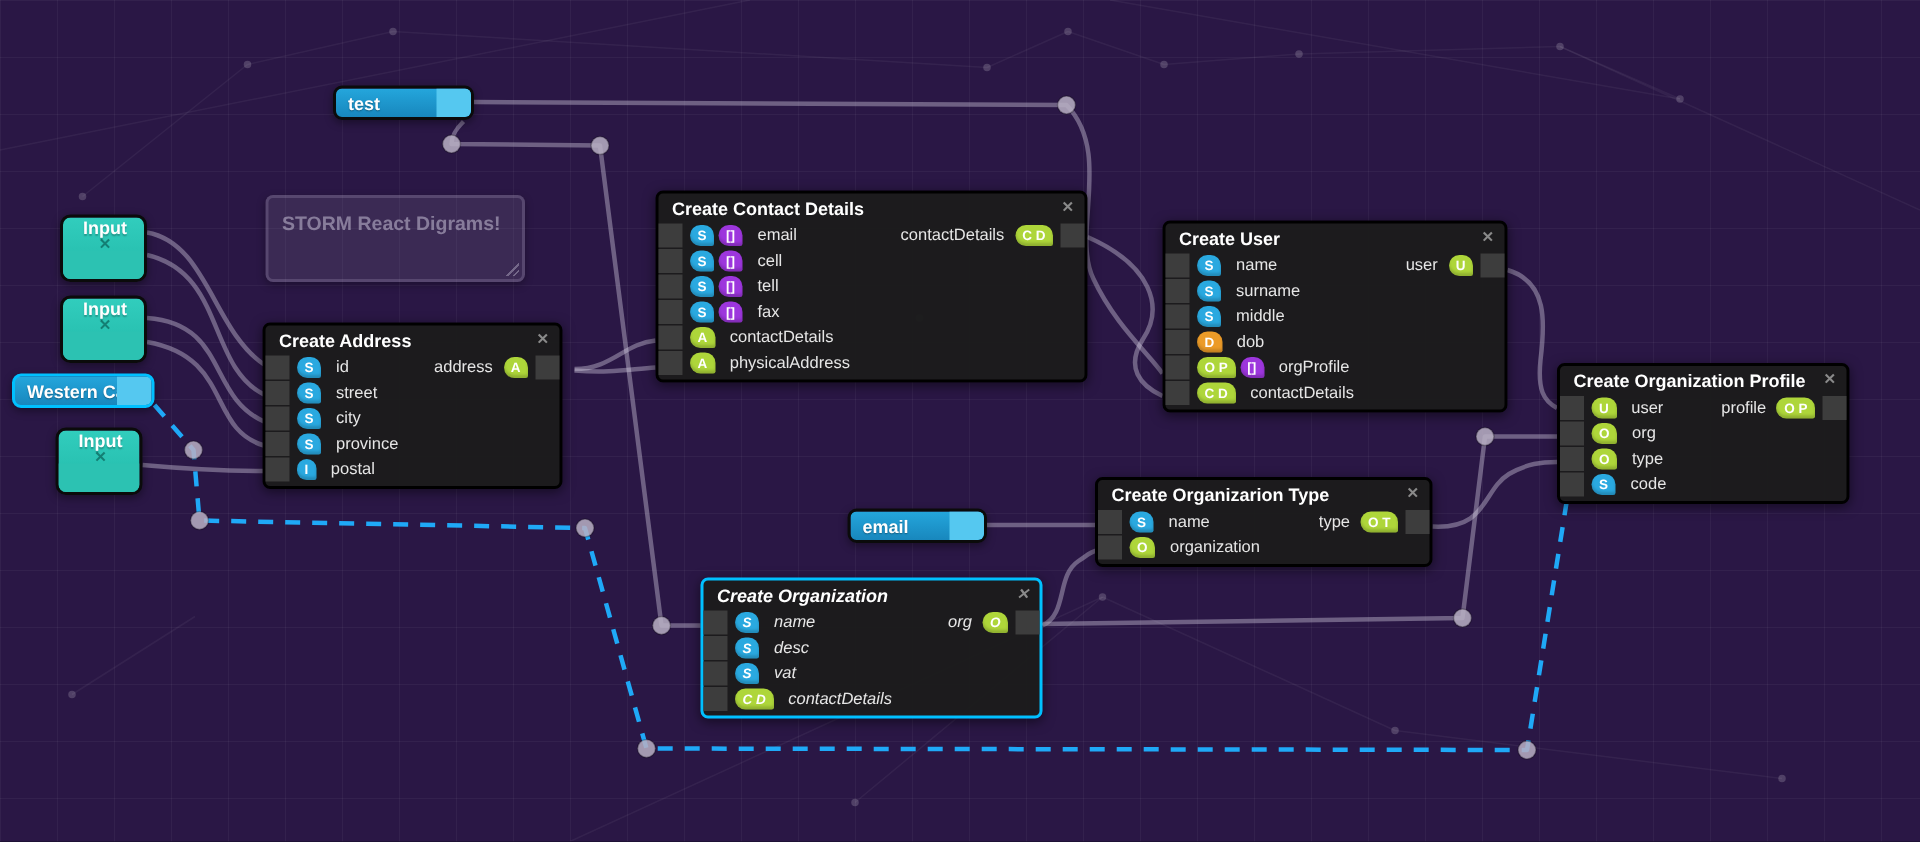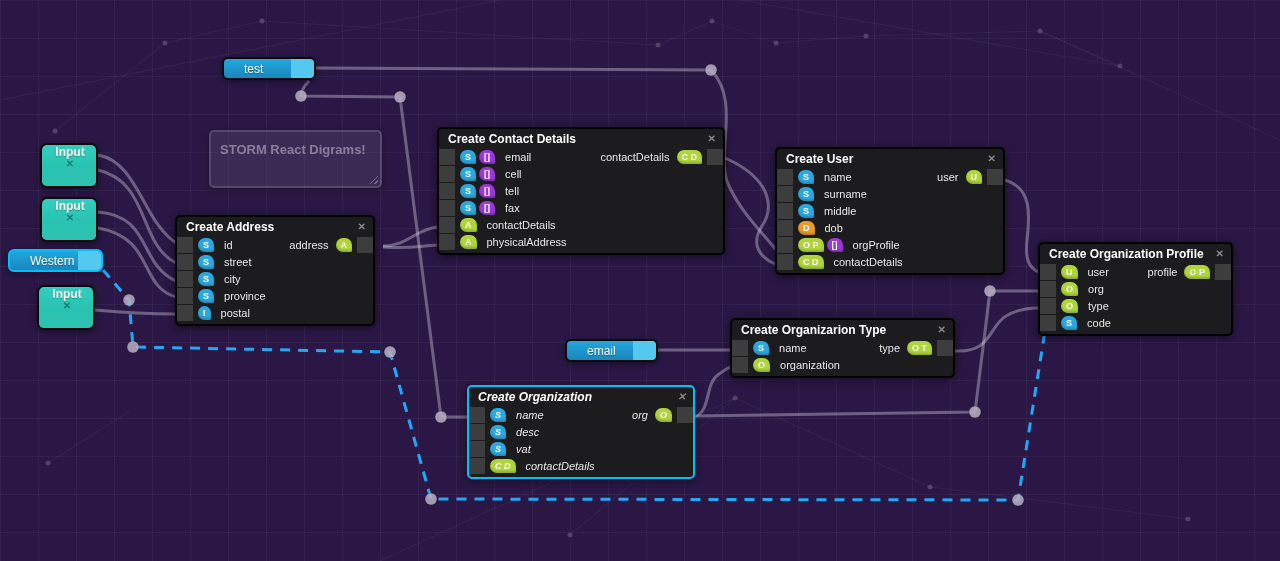--- a/index.html
+++ b/index.html
@@ -51,28 +51,28 @@
   .inode .ob{position:relative;height:19px;background:#2cc2b2;}
   .inode .chip{position:absolute;right:1px;top:0;bottom:0;width:58%;background:#5fe8d9;border-radius:3px;
                display:flex;align-items:center;justify-content:center;font-size:10px;font-weight:bold;color:#fff;
                text-shadow:0 1px 1px rgba(0,0,0,.2);margin-top:43px;}
 
   
   .pnode{position:absolute;z-index:3;height:23px;border:2px solid #0b0b0b;border-radius:6px;
          background:linear-gradient(180deg,#24a6dc,#1887bd);box-shadow:0 2px 6px rgba(0,0,0,.4);
          display:flex;align-items:center;overflow:hidden;}
   .pnode.selected{border-color:#00c0ff;}
-  .pnode .t{font-size:12px;font-weight:normal;color:#fff;padding-left:20px;white-space:nowrap;
+  .pnode .t{font-size:12px;font-weight:bold;color:#fff;padding-left:8px;white-space:nowrap;
             text-shadow:0 1px 1px rgba(0,0,0,.35);flex:1;overflow:hidden;}
   .pnode .pport{position:absolute;right:0;top:0;bottom:0;width:23px;background:#55c8f0;border-radius:0 4px 4px 0;}
 
   
   .note{position:absolute;z-index:2;left:177px;top:130px;width:173px;height:58px;
         background:rgba(150,140,170,.16);border:2px solid rgba(170,160,190,.25);border-radius:5px;
-        box-shadow:0 2px 6px rgba(0,0,0,.3);padding:8px 9px;margin-left:32px;}
+        box-shadow:0 2px 6px rgba(0,0,0,.3);padding:8px 9px;}
   .note .t{font-size:13px;font-weight:bold;color:rgba(198,192,214,.55);}
   .rsz{position:absolute;right:2px;bottom:2px;width:9px;height:9px;
        background:linear-gradient(135deg,transparent 50%,rgba(200,195,215,.4) 50%,rgba(200,195,215,.4) 60%,transparent 60%,transparent 75%,rgba(200,195,215,.4) 75%,rgba(200,195,215,.4) 85%,transparent 85%);}
 </style>
 </head>
 <body>
 
 <div id="canvas">
   <svg id="wires" width="1280" height="561">
       <line x1="165" y1="43" x2="55" y2="131" class="const-line"></line>

